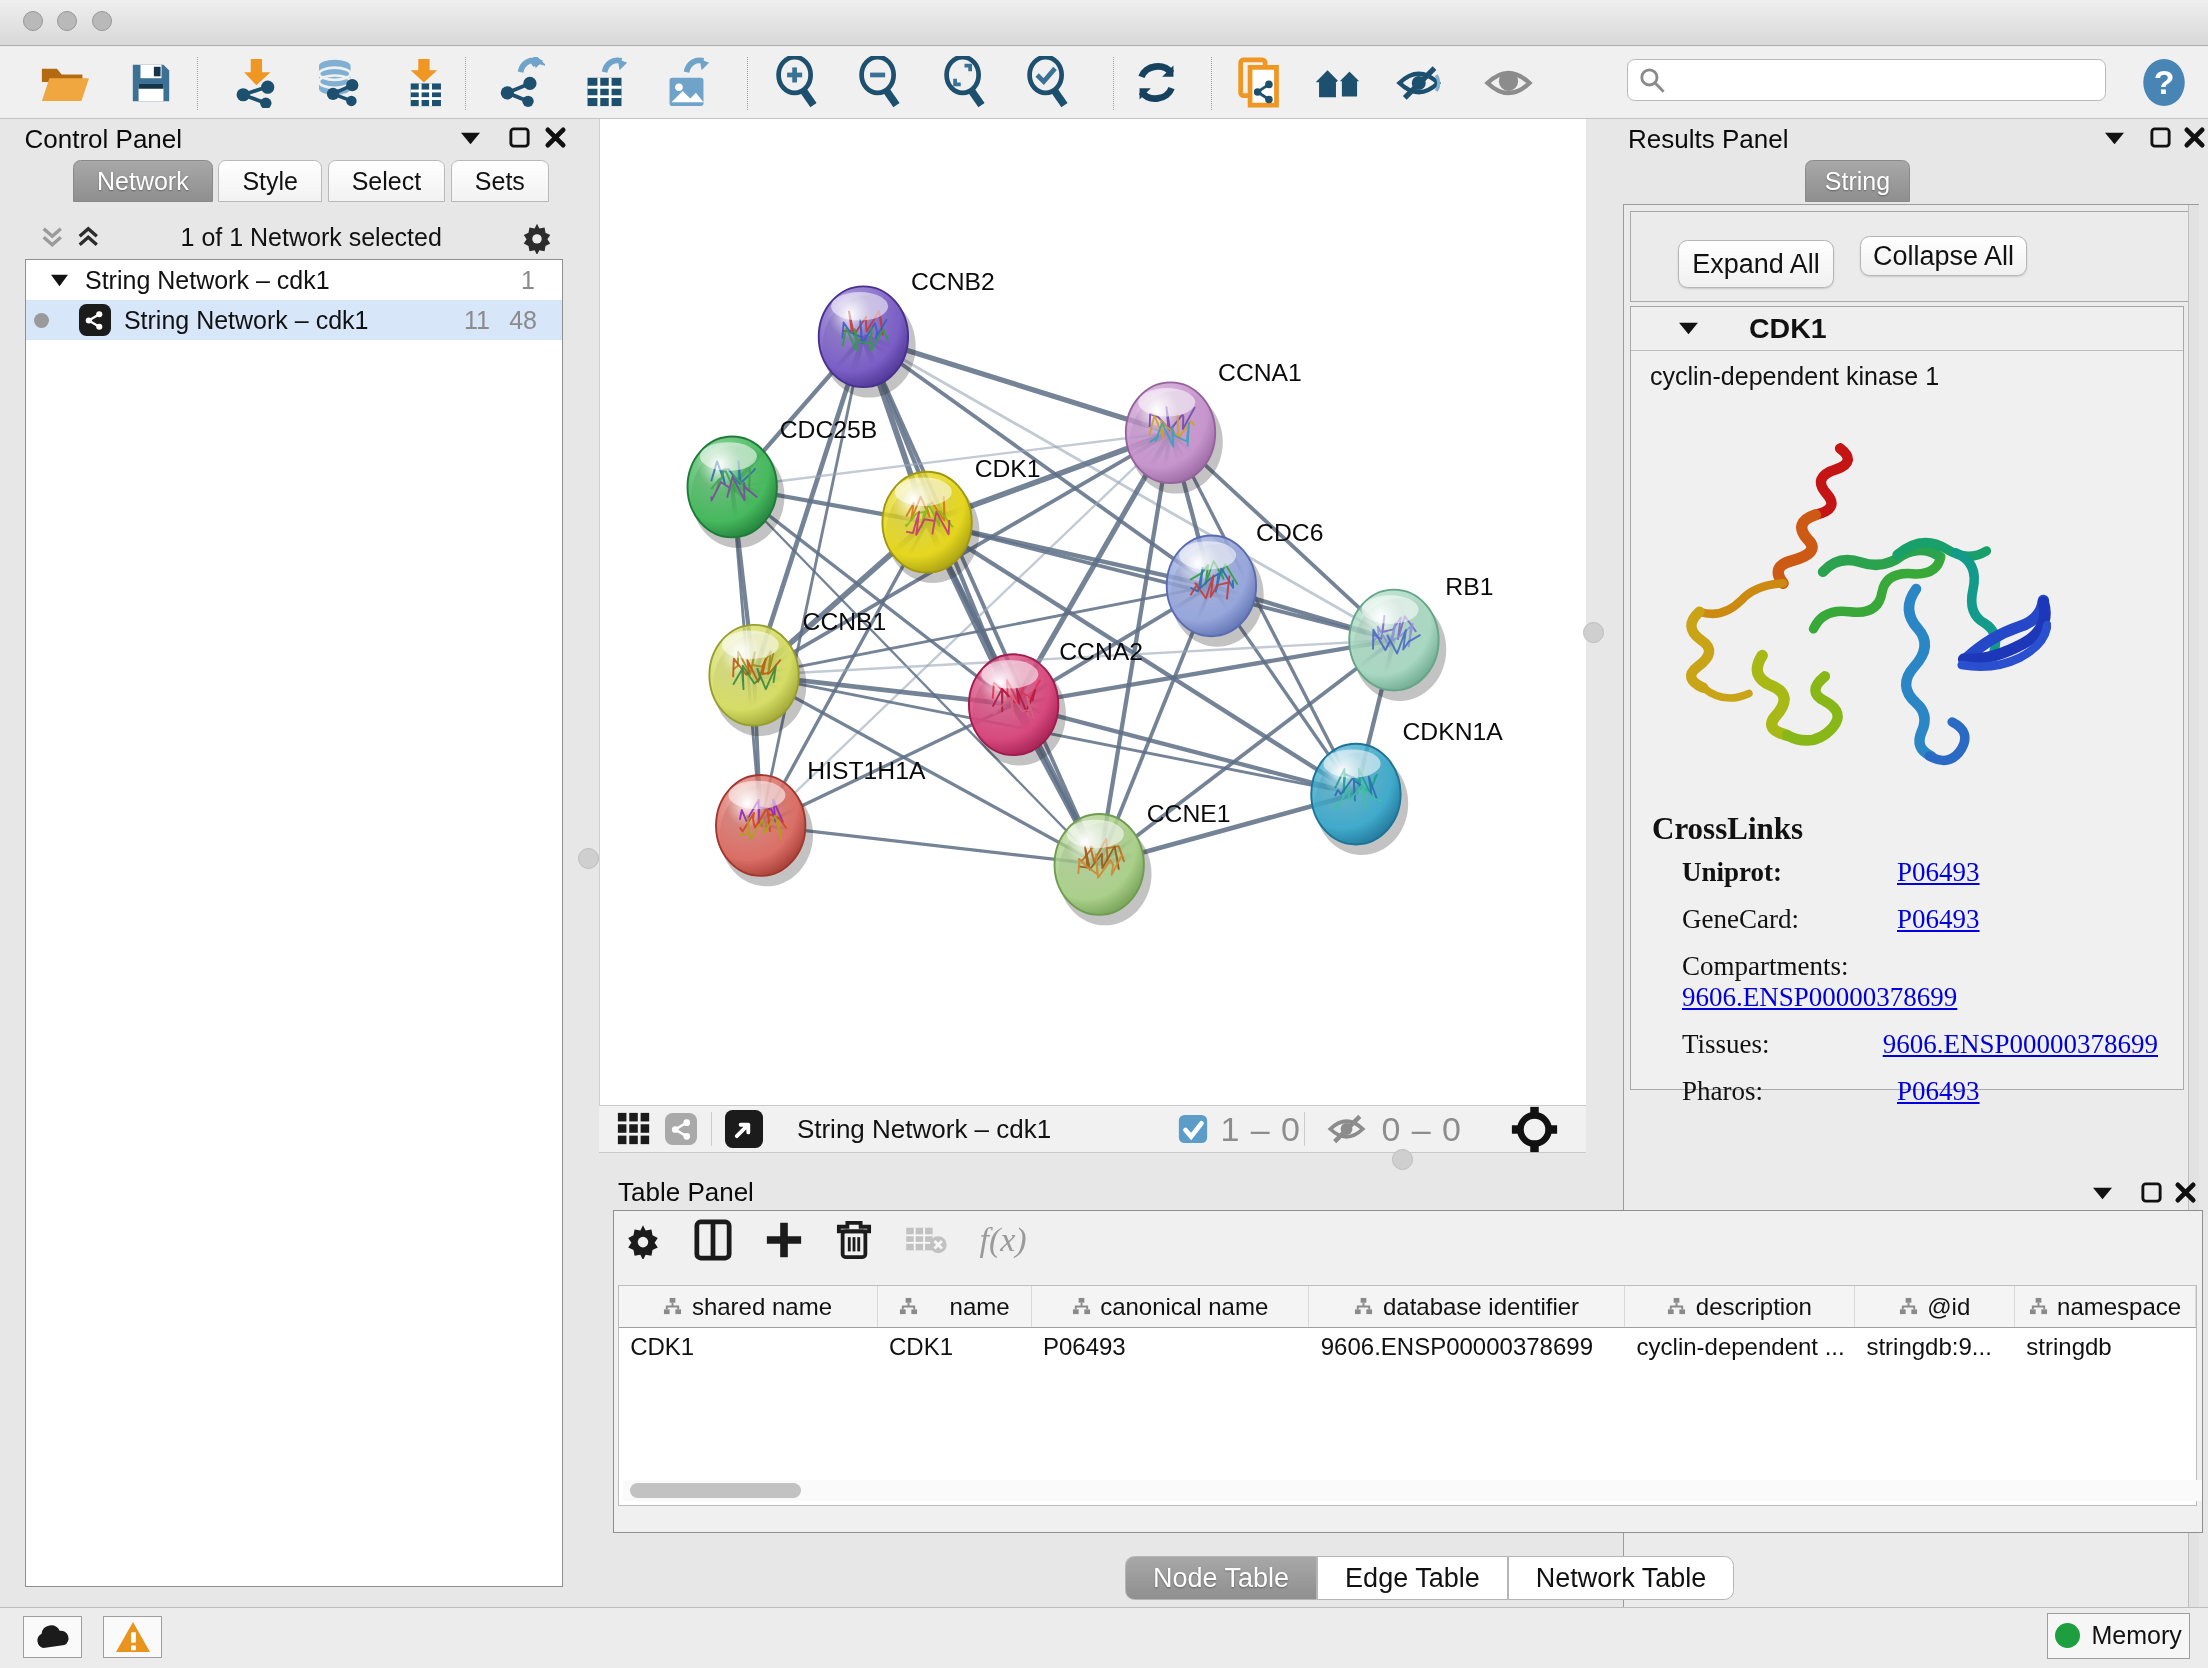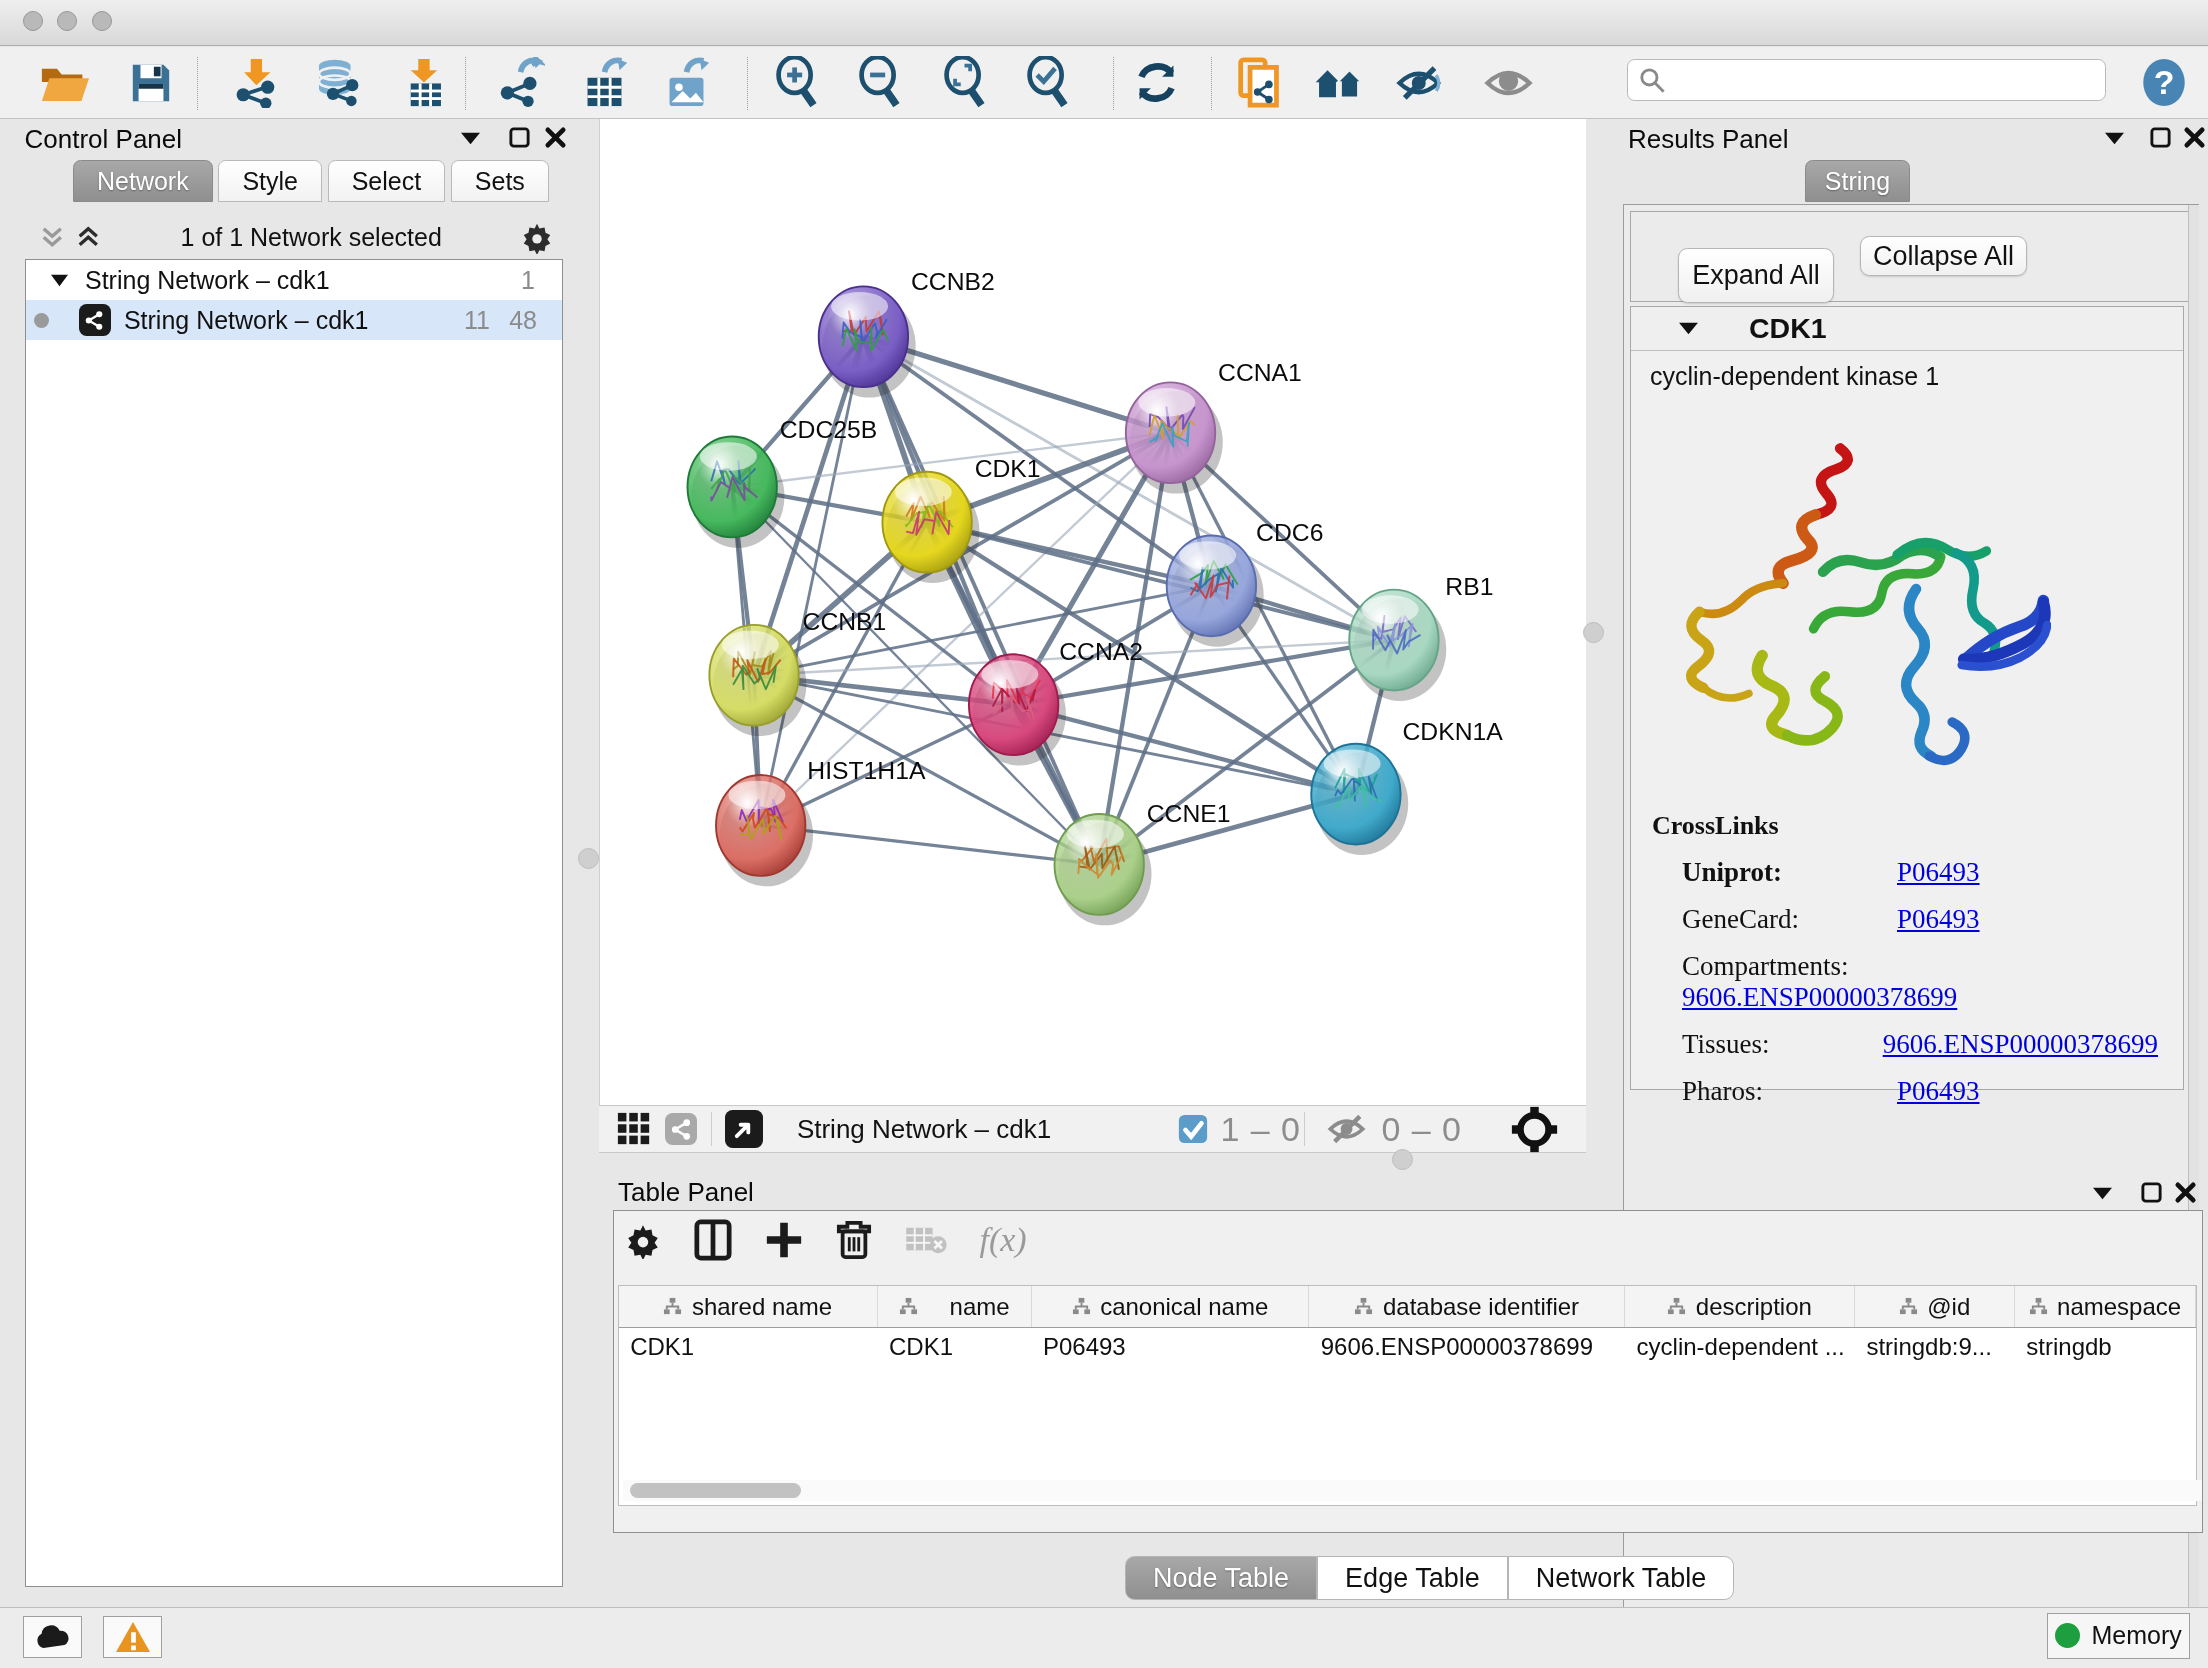--- a/index.html
+++ b/index.html
@@ -43,21 +43,21 @@
   .splitter-dot { width:21px; height:21px; border-radius:50%; background:#cfcfcf; border:1px solid #bdbdbd; }
 
   
   .res-outer { left:1623px; top:204px; width:576px; height:1417px; background:#ebebeb; border:1.9px solid #9c9c9c; }
   .res-btnbox { left:1630px; top:211px; width:561px; height:91px; border:1px solid #a8a8a8; background:#ebebeb; }
   .btn { background:linear-gradient(#ffffff,#f0f0f0); border:1px solid #b5b5b5; border-radius:9.5px; font-size:27px; display:flex; align-items:center; justify-content:center; box-shadow:0 1px 1.9px rgba(0,0,0,.15);}
   .genebox { left:1630px; top:306px; width:554px; height:784px; border:1px solid #a8a8a8; background:#f0f0f0; }
   .genehdr { left:0; top:0; width:100%; height:44px; border-bottom:1px solid #bdbdbd; display:flex; align-items:center; background:#efefef;}
   .gene-name { font-size:28.5px; font-weight:bold; }
   .gene-desc { font-size:25px; }
-  .xl-title { font-family:"Liberation Serif", serif; font-weight:bold; font-size:26px; }
+  .xl-title { font-family:"Liberation Serif", serif; font-weight:bold; font-size:31px; }
   .xl-label { font-family:"Liberation Serif", serif; font-size:27px; color:#111; }
   .xl-link  { font-family:"Liberation Serif", serif; font-size:27px; color:#0000dd; text-decoration:underline; }
   .res-scroll { left:2188px; top:205px; width:11.4px; height:1413px; background:#e2e2e2; border-left:1px solid #bdbdbd; }
 
   
   .tablebox { left:613px; top:1210px; width:1590px; height:323px; background:#f0f0f0; border:1.9px solid #8f8f8f; }
   .tp-tool { position:absolute; left:9.5px; top:7.6px; display:flex; align-items:center; gap:32px; }
   .grid-wrap { position:absolute; left:3.8px; top:74px; width:1579px; height:221px; background:#fff; border:1px solid #bdbdbd; }
   .thead { display:flex; background:#f4f4f4; border-bottom:1.9px solid #9f9f9f; height:42px; }
   .th { display:flex; align-items:center; justify-content:center; gap:9.5px; font-size:24px; border-right:1px solid #d9d9d9; overflow:hidden; white-space:nowrap; }
@@ -656,21 +656,21 @@
   </div>
   <div class="abs" style="left:555px; top:1.9px">
     <svg width="23" height="23" viewBox="0 0 24 24">
         <path d="M4 4 L20 20 M20 4 L4 20" stroke="#111" stroke-width="5" stroke-linecap="round"></path>
       </svg>
   </div>
 </div>
 <div class="abs res-outer"></div>
 <div class="abs tab sel" style="left:1805px; top:160px; width:105px">String</div>
 <div class="abs res-btnbox"></div>
-<div class="abs btn" style="left:1678px; top:248px; width:156px; height:55px">Expand All</div>
+<div class="abs btn" style="left:1678px; top:240px; width:156px; height:48px">Expand All</div>
 <div class="abs btn" style="left:1860px; top:236px; width:167px; height:40px">Collapse All</div>
 
 <div class="abs genebox">
   <div class="genehdr">
     <svg width="23" height="17" viewBox="0 0 24 18" style="margin-left:46px">
         <path d="M2 3 h20 l-10 12z" fill="#111"></path>
       </svg>
     <span class="gene-name" style="margin-left:49px">CDK1</span>
   </div>
   <div class="gene-desc" style="position:absolute; left:19px; top:55px">cyclin-dependent kinase 1</div>

